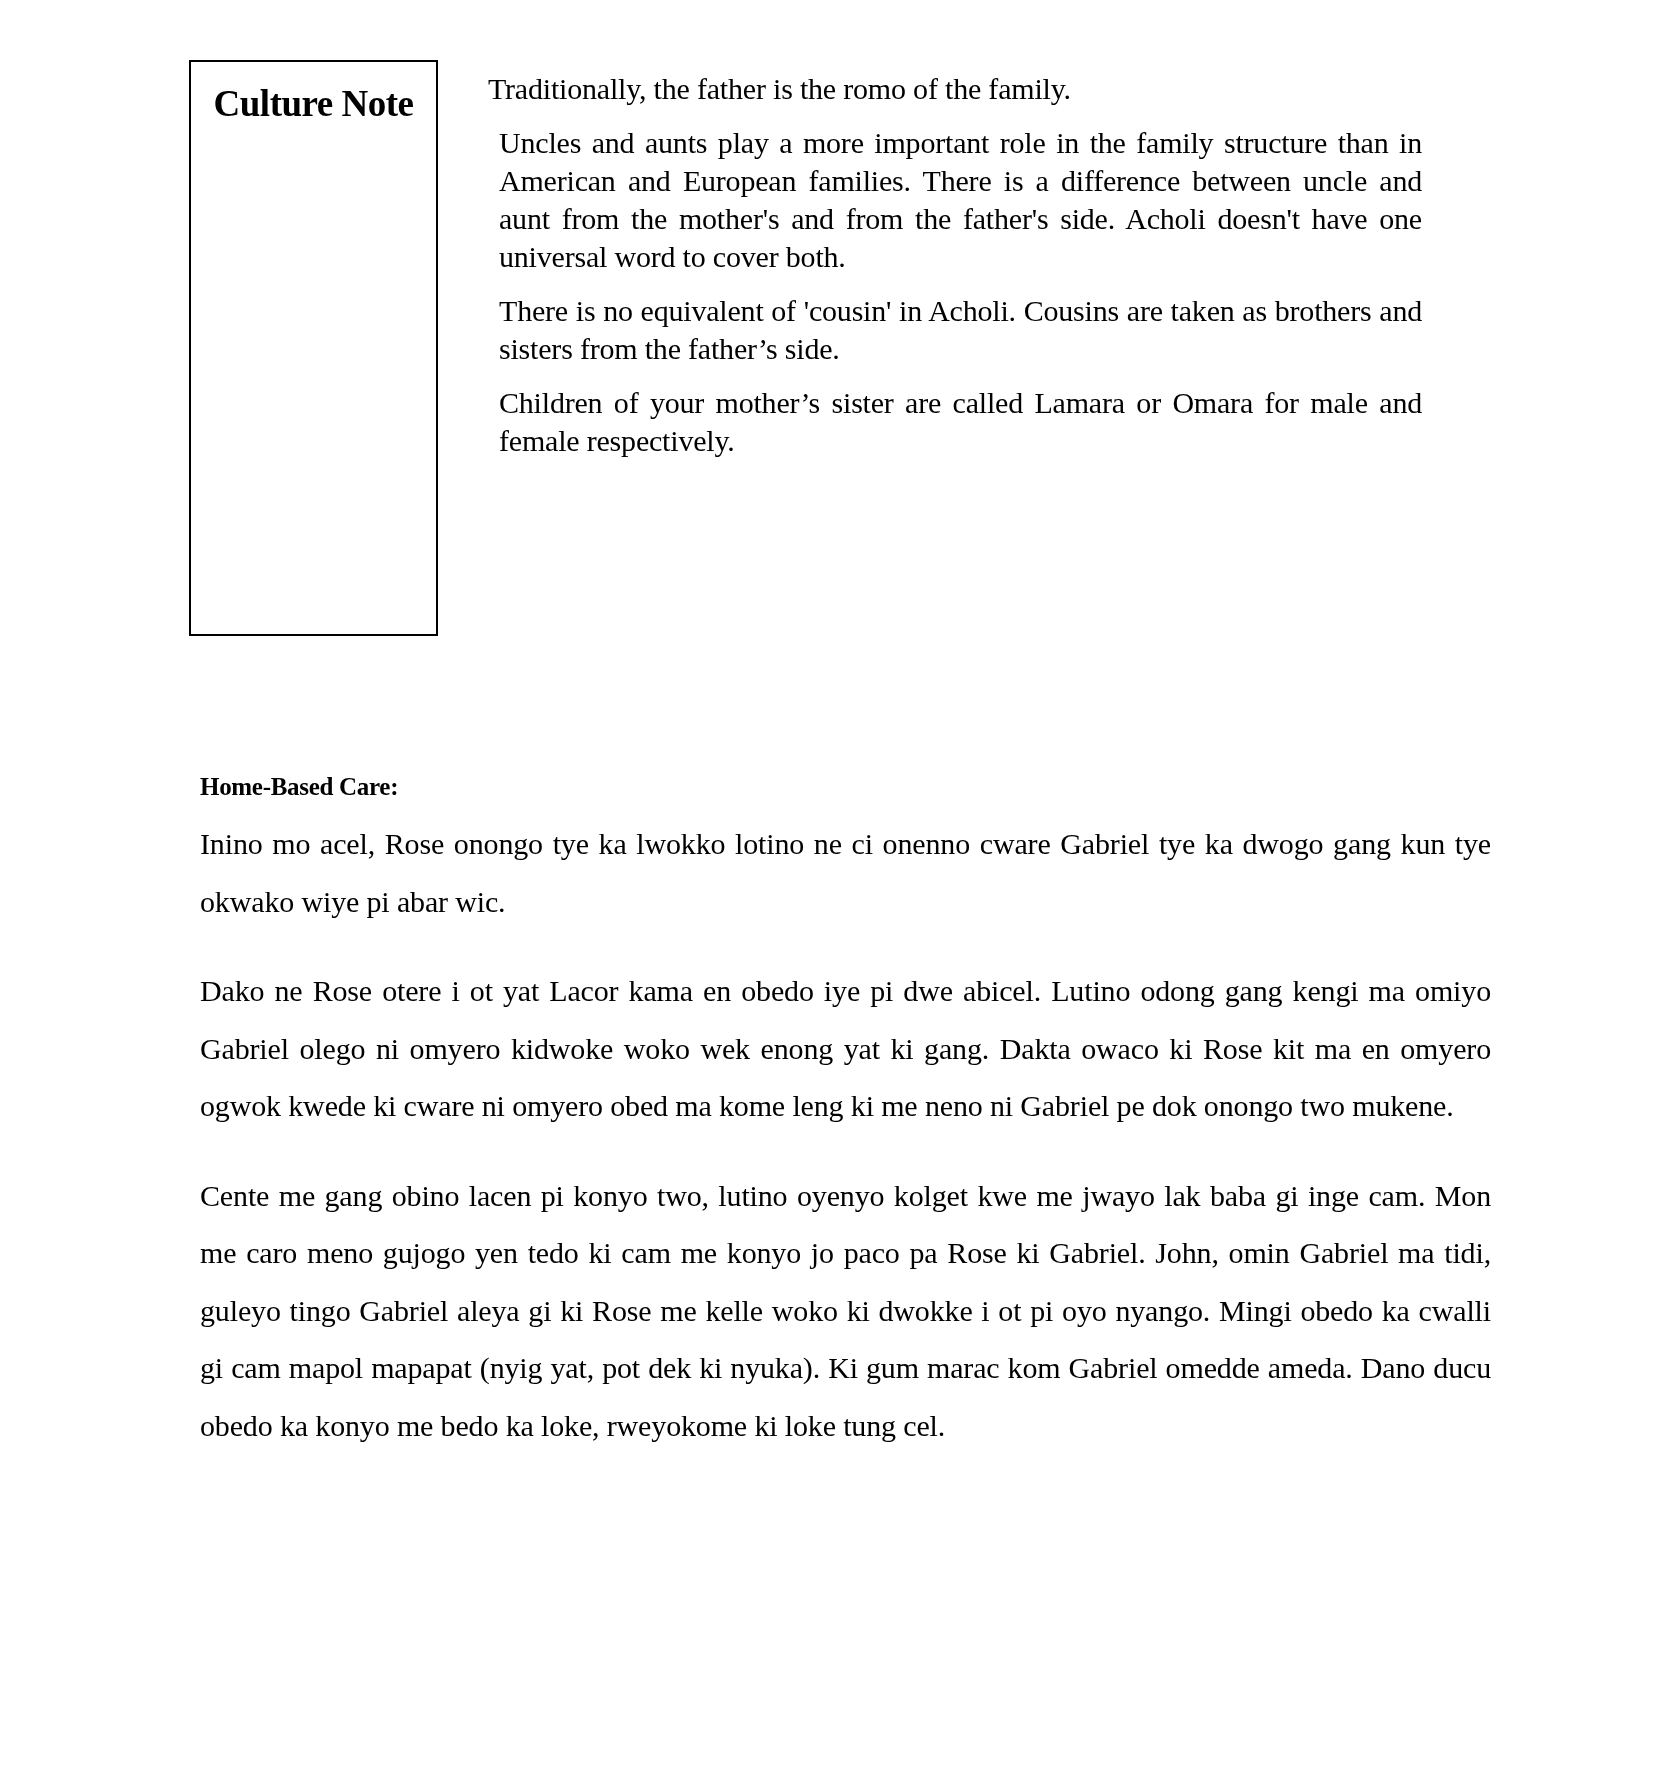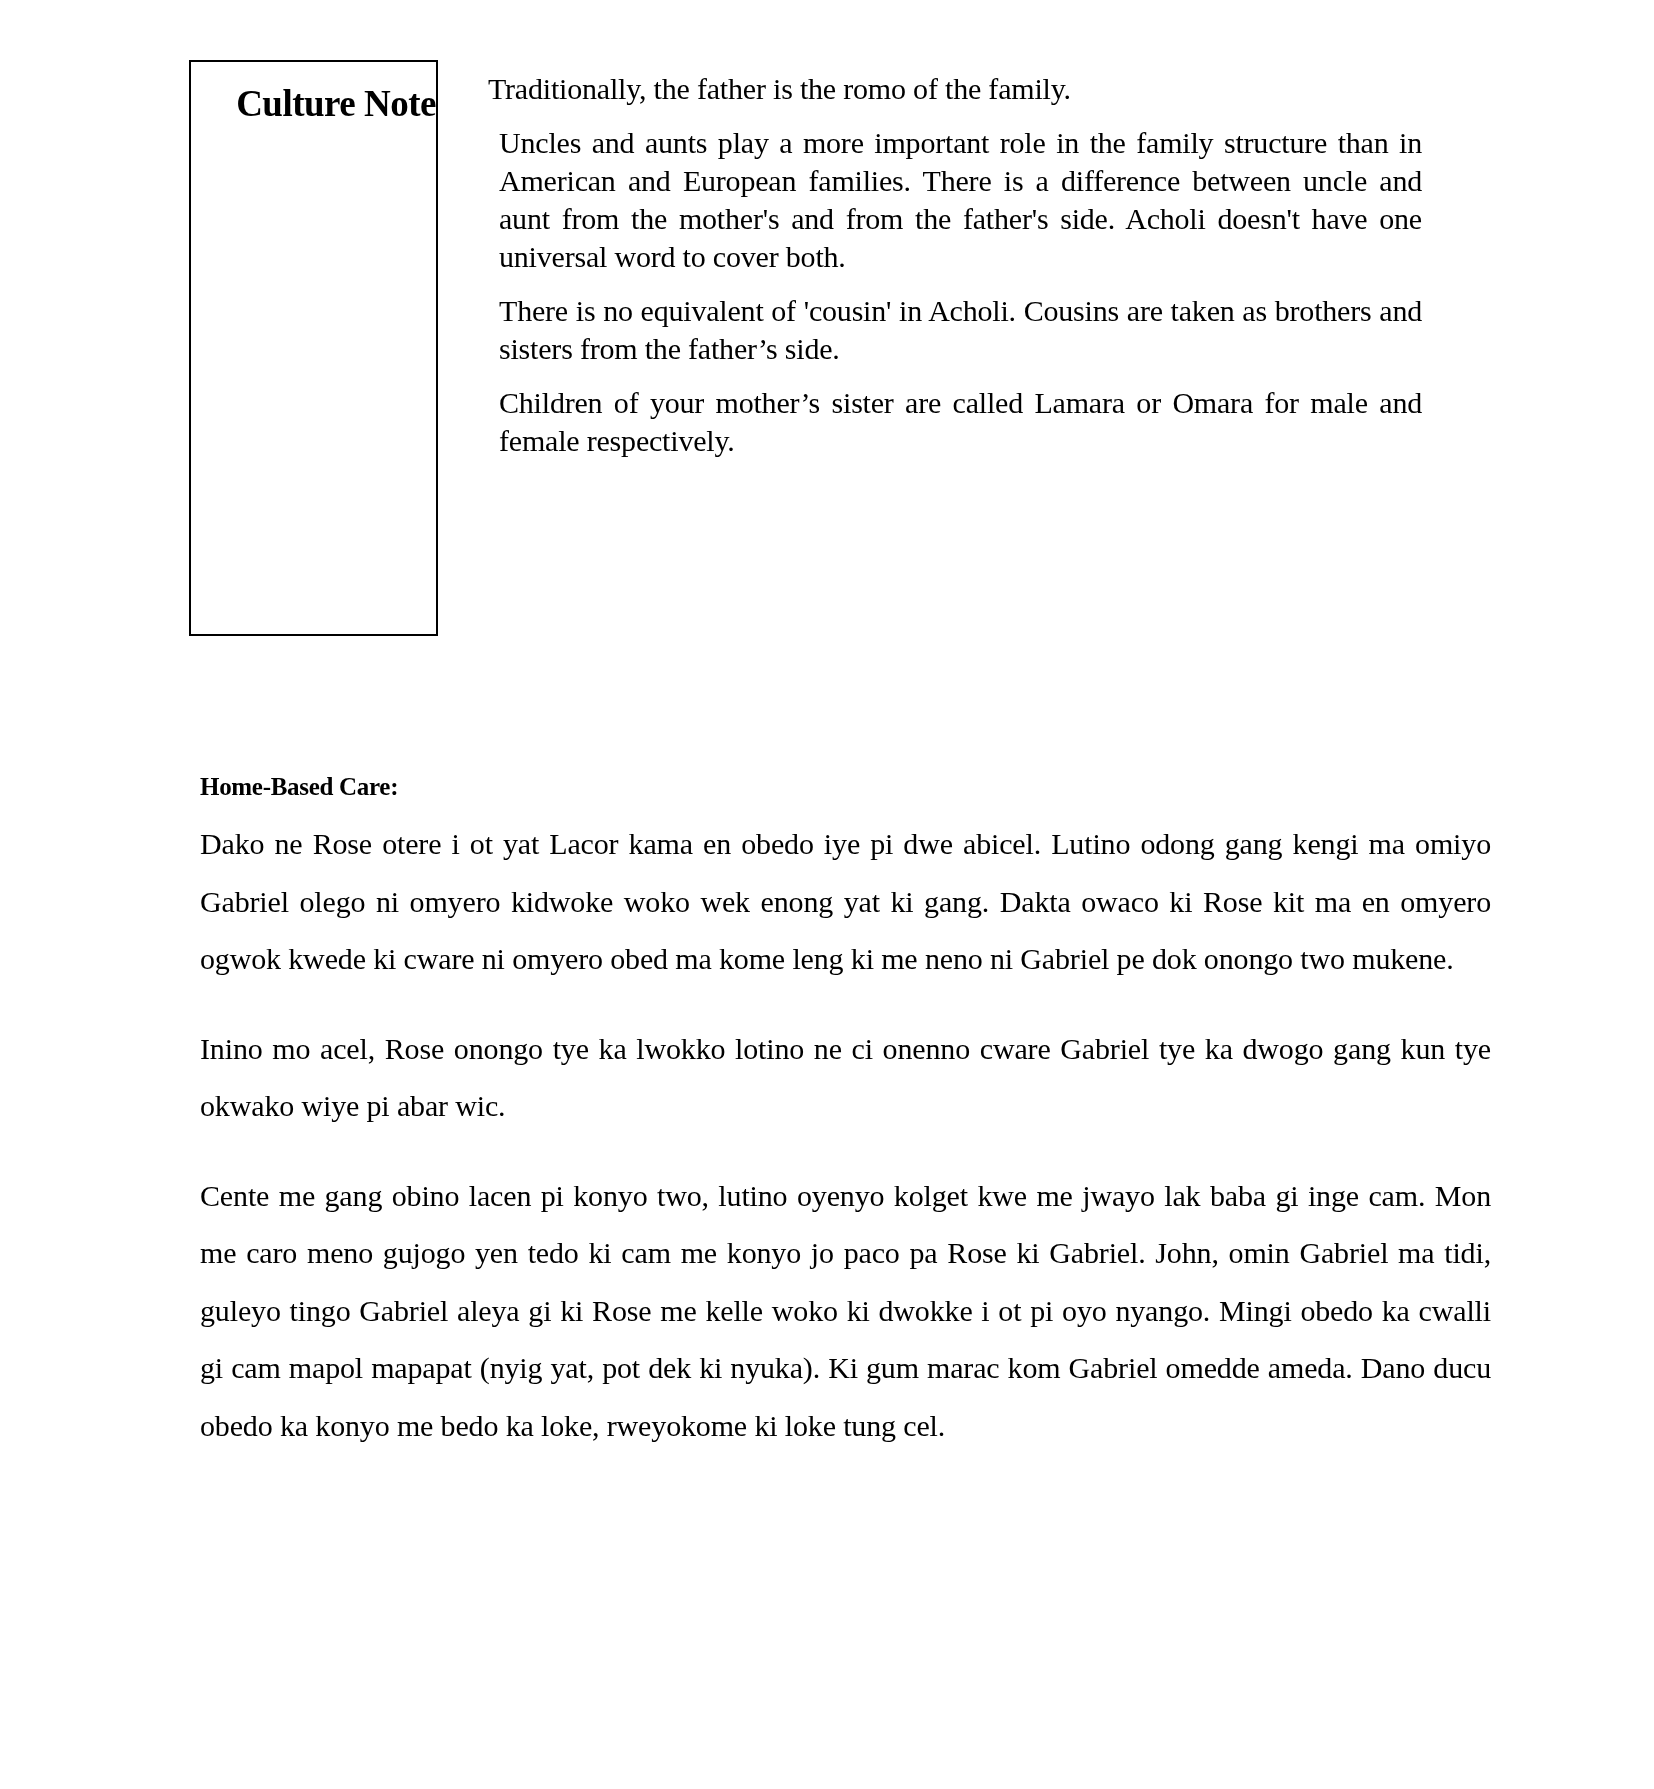--- a/index.html
+++ b/index.html
@@ -22,21 +22,21 @@
       width: 249px;
       height: 576px;
       border: 2px solid #000000;
       box-sizing: border-box;
     }
     .culture-title {
       position: absolute;
       left: 0;
       right: 0;
       top: 20px;
-      text-align: right;
+      text-align: center;
       font-weight: bold;
       font-size: 37px;
       line-height: 44px;
       letter-spacing: -0.5px;
     }
     .notes {
       position: absolute;
       left: 488px;
       top: 70px;
       width: 934px;
@@ -85,16 +85,16 @@
 <div class="notes">
   <p class="note">Traditionally, the father is the romo of the family.</p>
   <p class="note gap">Uncles and aunts play a more important role in the family structure than in American and European families. There is a difference between uncle and aunt from the mother's and from the father's side. Acholi doesn't have one universal word to cover both.</p>
   <p class="note gap">There is no  equivalent of 'cousin' in Acholi. Cousins are taken as brothers and sisters from the father’s side.</p>
   <p class="note gap">Children of your mother’s sister are called Lamara or Omara for male and female respectively.</p>
 </div>
 
 <div class="section-heading">Home-Based Care:</div>
 
 <div class="body-text">
+  <p class="para">Inino mo acel, Rose onongo tye ka lwokko lotino ne ci onenno cware Gabriel tye ka dwogo gang kun tye okwako wiye pi abar wic.</p>
   <p class="para">Dako ne Rose otere i ot yat Lacor kama en obedo iye pi dwe abicel. Lutino odong gang kengi ma omiyo Gabriel olego ni omyero kidwoke woko wek enong yat ki gang. Dakta owaco ki Rose kit ma en omyero ogwok kwede ki cware ni omyero obed ma kome leng ki me neno ni Gabriel pe dok onongo two mukene.</p>
-  <p class="para">Inino mo acel, Rose onongo tye ka lwokko lotino ne ci onenno cware Gabriel tye ka dwogo gang kun tye okwako wiye pi abar wic.</p>
   <p class="para">Cente me gang obino lacen pi konyo two, lutino oyenyo kolget kwe me jwayo lak baba gi inge cam. Mon me caro meno gujogo yen tedo ki cam me konyo jo paco pa Rose ki Gabriel. John, omin Gabriel ma tidi, guleyo tingo Gabriel aleya gi ki Rose me kelle woko ki dwokke i ot pi oyo nyango. Mingi obedo ka cwalli gi cam mapol mapapat (nyig yat, pot dek ki nyuka). Ki gum marac kom Gabriel omedde ameda. Dano ducu obedo ka konyo me bedo ka loke, rweyokome ki loke tung cel.</p>
 </div>
 
 </body></html>

